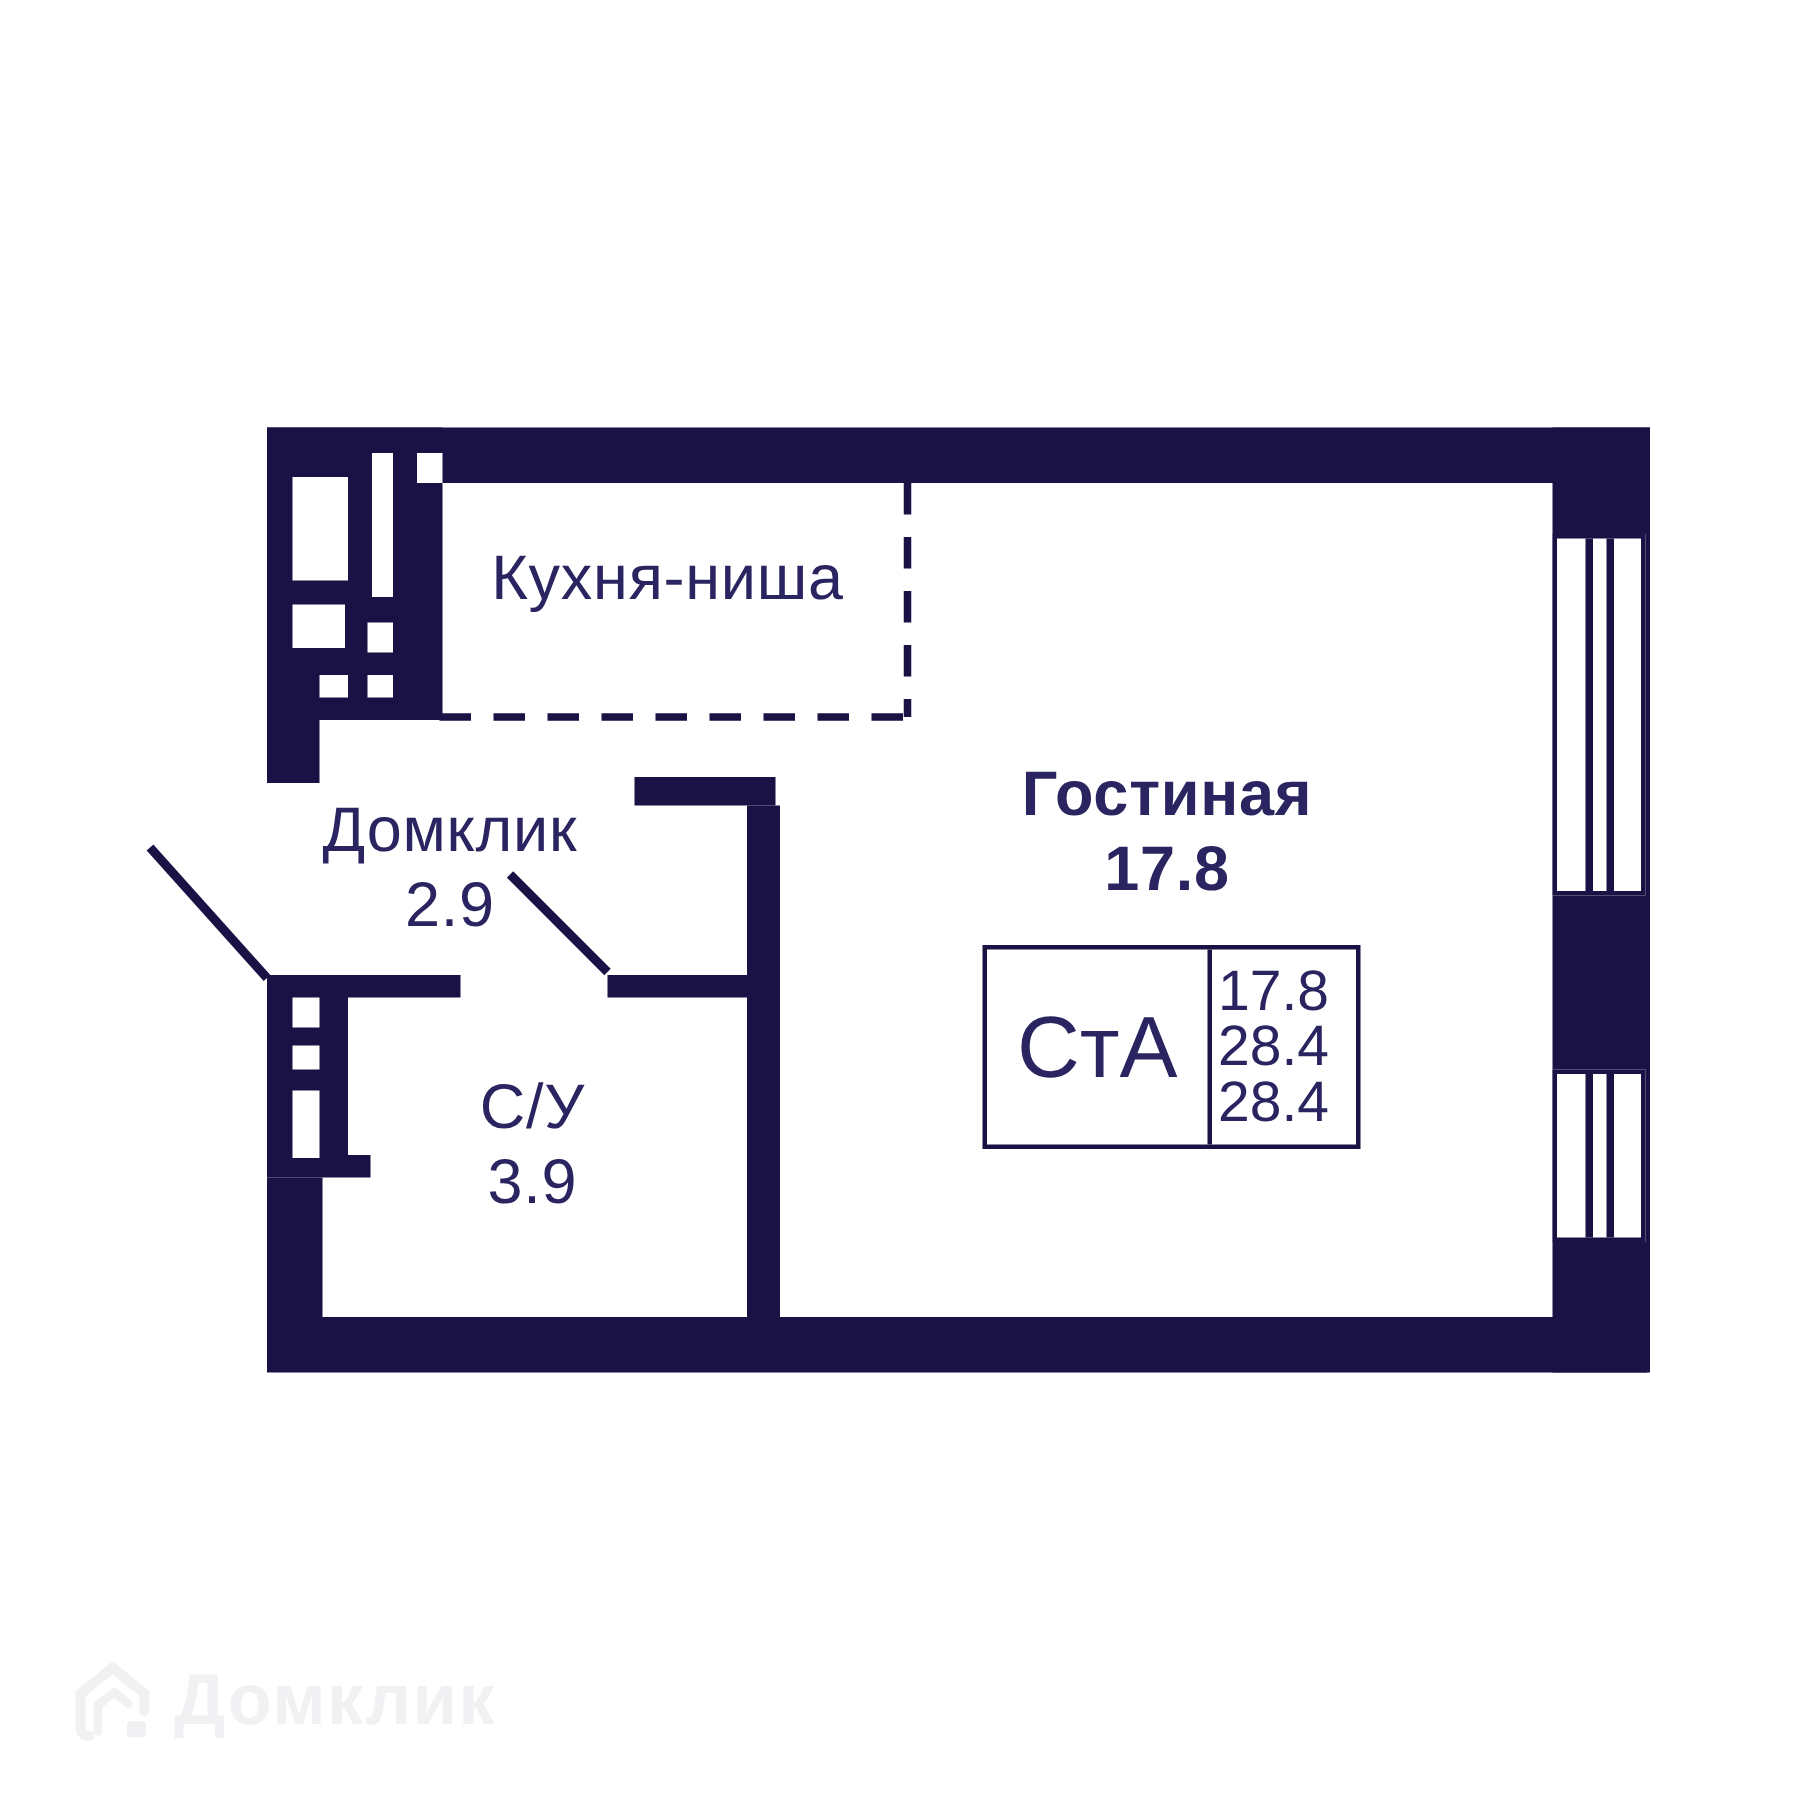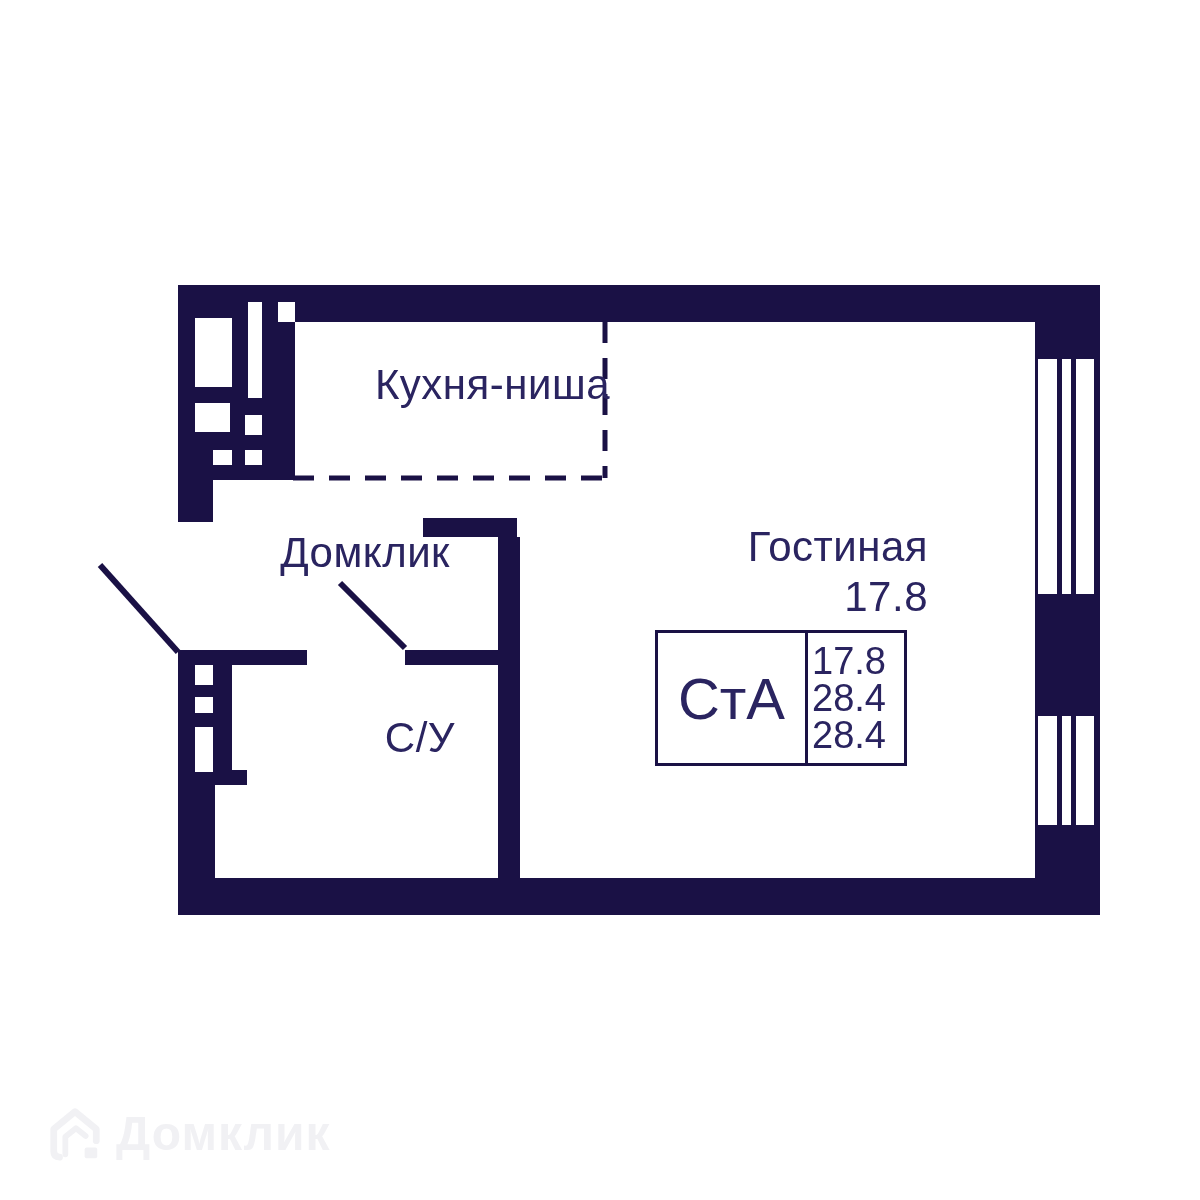--- a/index.html
+++ b/index.html
@@ -20,21 +20,21 @@
   .hole{position:absolute;background:#ffffff;}
   .svg-overlay{position:absolute;left:0;top:0;pointer-events:none;}
   .window{
     position:absolute;background:#ffffff;
     border:3px solid var(--wall);
   }
   .pane-line{position:absolute;top:0;bottom:0;width:5px;background:var(--wall);}
   .pane-line.a{left:19px;}
   .pane-line.b{left:33px;}
   .room-label{
-    position:absolute;text-align:right;color:var(--text);
+    position:absolute;text-align:center;color:var(--text);
     font-size:42px;line-height:50px;letter-spacing:0.5px;
   }
   .info-box{
     position:absolute;left:655px;top:630px;width:252px;height:136px;
     border:3px solid var(--wall);display:flex;background:#ffffff;color:var(--text);
   }
   .info-box .type-cell{
     flex:1;display:flex;align-items:center;justify-content:center;
     font-size:58px;border-right:3px solid var(--wall);
   }
@@ -95,29 +95,31 @@
     <line x1="340" y1="583" x2="405" y2="648" stroke="#1a1145" stroke-width="6"></line>
     <path d="M605,322 L605,478 M293,478 L605,478" fill="none" stroke="#1a1145" stroke-width="5" stroke-dasharray="21 15"></path>
   </svg>
 
   <div class="room-label" style="left:280px;top:360px;width:330px;">
     <div>Кухня-ниша</div>
   </div>
 
   <div class="room-label" style="left:150px;top:528px;width:300px;">
     <div>Домклик</div>
+    <div>2.9</div>
   </div>
 
-  <div class="room-label" style="left:628px;top:522px;width:300px;">
+  <div class="room-label" style="left:628px;top:504px;width:300px;font-weight:bold;">
     <div>Гостиная</div>
     <div>17.8</div>
   </div>
 
   <div class="room-label" style="left:255px;top:713px;width:200px;">
     <div>С/У</div>
+    <div>3.9</div>
   </div>
 
   <div class="info-box">
     <div class="type-cell">СтА</div>
     <div class="nums-cell">
       <div>17.8</div>
       <div>28.4</div>
       <div>28.4</div>
     </div>
   </div>

